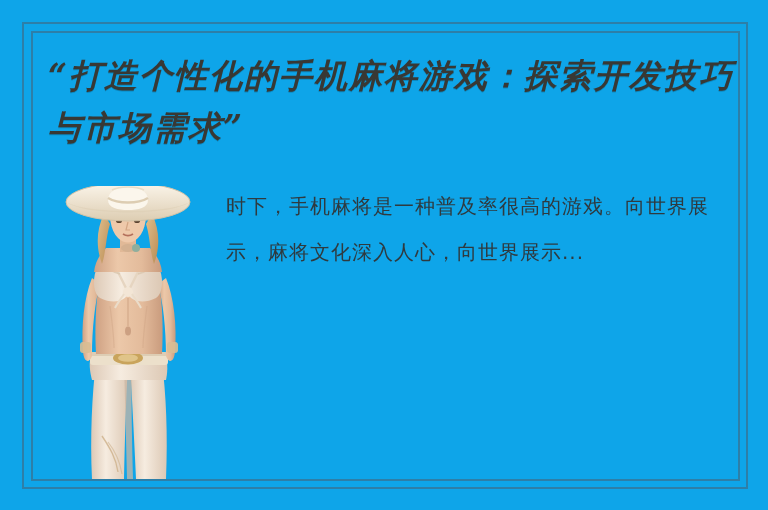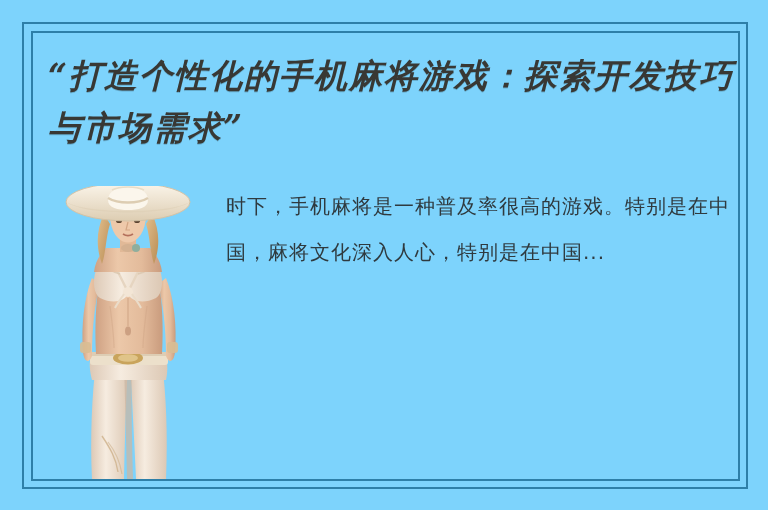--- a/index.html
+++ b/index.html
@@ -10,21 +10,21 @@
     width: 768px;
     height: 510px;
     overflow: hidden;
     font-family: "Liberation Sans", "DejaVu Sans", sans-serif;
   }
 
   #card {
     position: relative;
     width: 768px;
     height: 510px;
-    background: #7dd3fc;
+    background: #0ea5e9;
     overflow: hidden;
   }
 
   
   .frame-outer {
     position: absolute;
     left: 22px;
     top: 22px;
     width: 726px;
     height: 467px;
@@ -89,21 +89,21 @@
 </head>
 <body>
 
 <div id="card">
 
   <div class="frame-outer"></div>
   <div class="frame-inner"></div>
 
   <div class="title">“打造个性化的手机麻将游戏：探索开发技巧与市场需求”</div>
 
-  <div class="excerpt">时下，手机麻将是一种普及率很高的游戏。特别是在中国，麻将文化深入人心，特别是在中国...</div>
+  <div class="excerpt">时下，手机麻将是一种普及率很高的游戏。向世界展示，麻将文化深入人心，向世界展示...</div>
 
   <div class="figure">
     <svg width="132" height="293" viewBox="0 0 132 293">
       <defs>
         <linearGradient id="skinG" x1="0" y1="0" x2="1" y2="0">
           <stop offset="0%" stop-color="#cfa183"></stop>
           <stop offset="35%" stop-color="#ecc8a9"></stop>
           <stop offset="70%" stop-color="#e3bb9b"></stop>
           <stop offset="100%" stop-color="#c99b7d"></stop>
         </linearGradient>

